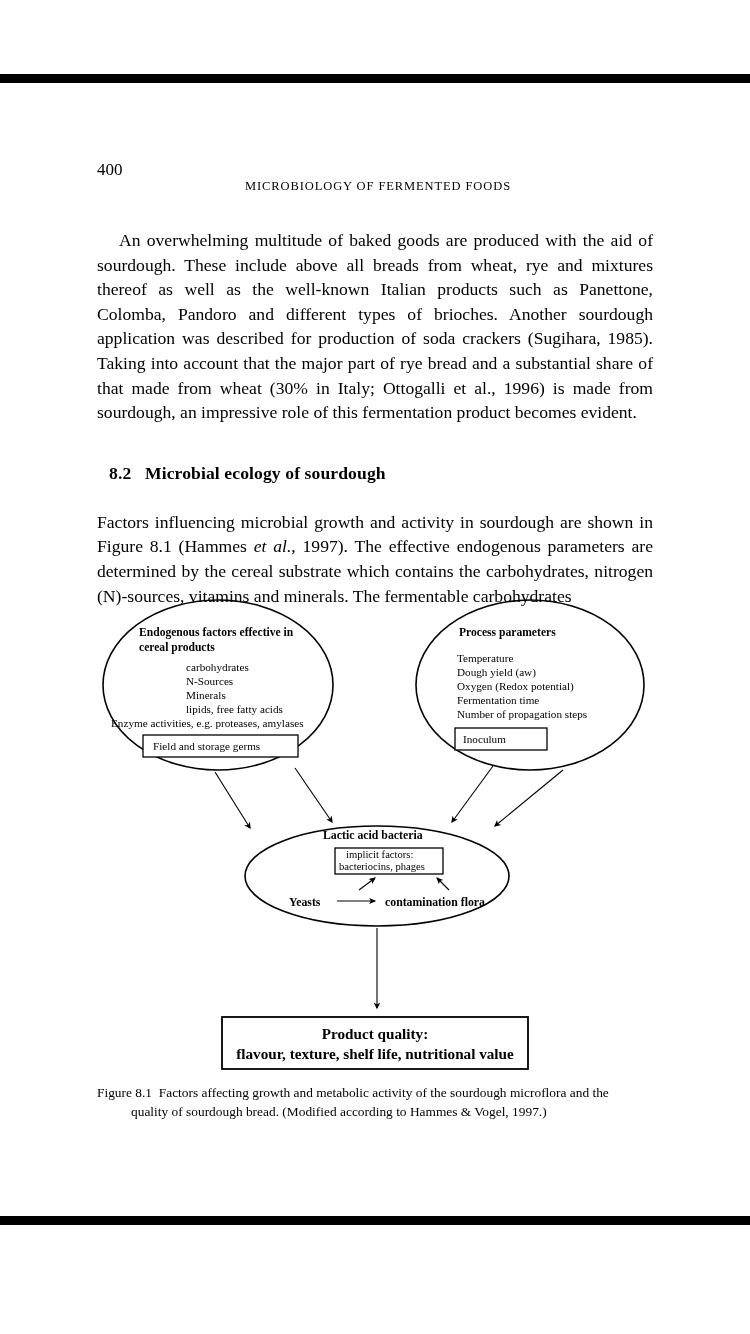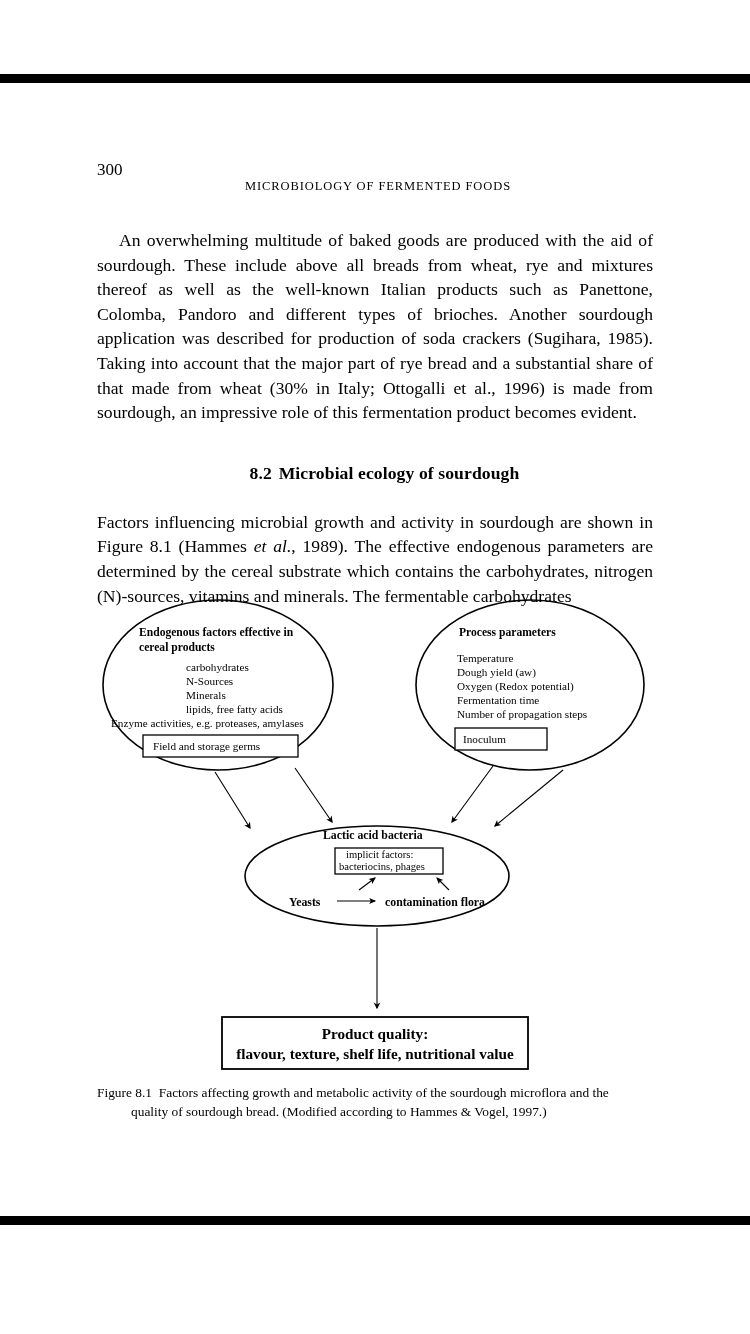--- a/index.html
+++ b/index.html
@@ -64,21 +64,20 @@
     text-align: justify;
     text-justify: inter-word;
   }
   p.first { margin-top: 45px; text-indent: 22px; }
 
   h2.section {
     margin: 38px 0 0 12px;
     font-size: 17.6px;
     font-weight: bold;
     letter-spacing: 0.1px;
-    text-align: center;
   }
   h2.section .num { display: inline-block; width: 36px; }
 
   p.afterhead { margin-top: 26px; }
 
   .figure-area {
     position: absolute;
     left: 97px;
     top: 590px;
     width: 556px;
@@ -138,31 +137,31 @@
 <body>
 
 <div class="page">
 
   <div class="rule" id="rule-top"></div>
   <div class="rule" id="rule-bottom"></div>
 
   <div class="content">
 
     <div class="runhead">
-      <span class="folio">300</span>
+      <span class="folio">400</span>
       <span class="title">MICROBIOLOGY OF FERMENTED FOODS</span>
     </div>
 
     <p class="body first">An overwhelming multitude of baked goods are produced with the aid of sourdough. These include above all breads from wheat, rye and mixtures thereof as well as the well-known Italian products such as Panettone, Colomba, Pandoro and different types of brioches. Another sourdough application was described for production of soda crackers (Sugihara, 1985). Taking into account that the major part of rye bread and a substantial share of that made from wheat (30% in Italy; Ottogalli et al., 1996) is made from sourdough, an impressive role of this fermentation product becomes evident.</p>
 
     <h2 class="section">
       <span class="num">8.2</span><span>Microbial ecology of sourdough</span>
     </h2>
 
-    <p class="body afterhead"><span>Factors influencing microbial growth and activity in sourdough are shown in Figure 8.1 (Hammes </span><i>et al.</i><span>, 1989). The effective endogenous parameters are determined by the cereal substrate which contains the carbohydrates, nitrogen (N)-sources, vitamins and minerals. The fermentable carbohydrates</span></p>
+    <p class="body afterhead"><span>Factors influencing microbial growth and activity in sourdough are shown in Figure 8.1 (Hammes </span><i>et al.</i><span>, 1997). The effective endogenous parameters are determined by the cereal substrate which contains the carbohydrates, nitrogen (N)-sources, vitamins and minerals. The fermentable carbohydrates</span></p>
 
   </div>
 
   <div class="figure-area">
     <svg width="556" height="490" viewBox="0 0 556 490" xmlns="http://www.w3.org/2000/svg">
       <defs>
         <marker id="arrowBig" viewBox="0 0 12 12" refX="9" refY="6" markerWidth="7" markerHeight="7" orient="auto-start-reverse">
           <path d="M0.5,0.8 L11,6 L0.5,11.2 L3.4,6 Z" fill="#000000"></path>
         </marker>
         <marker id="arrowSm" viewBox="0 0 10 10" refX="8" refY="5" markerWidth="7" markerHeight="7" orient="auto-start-reverse">

